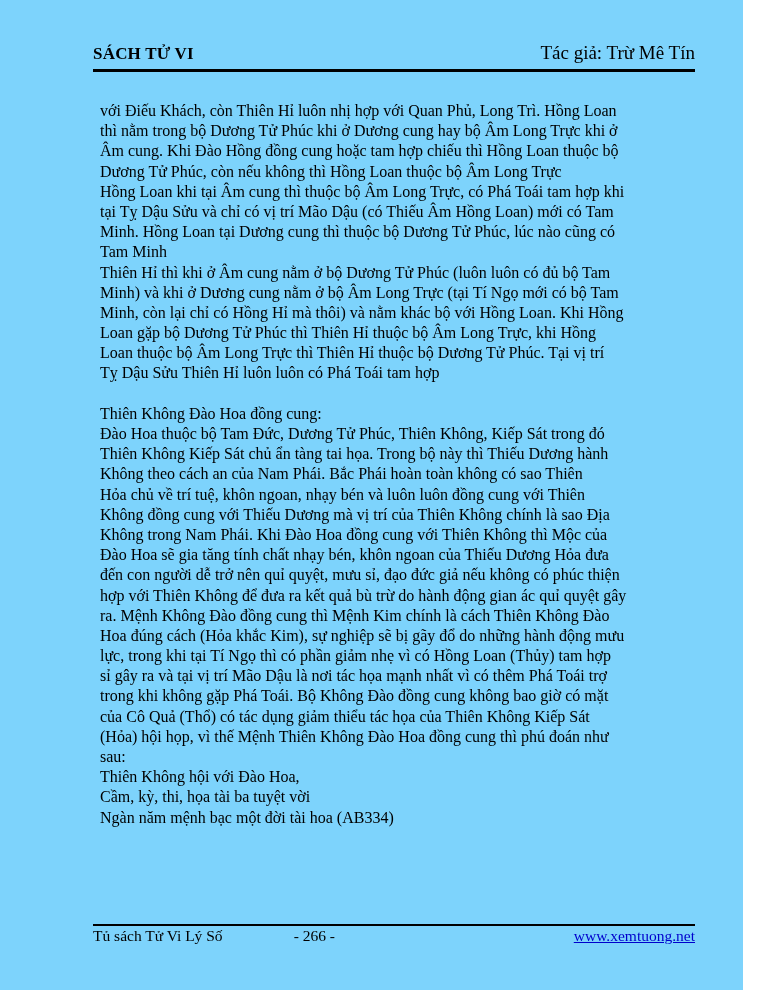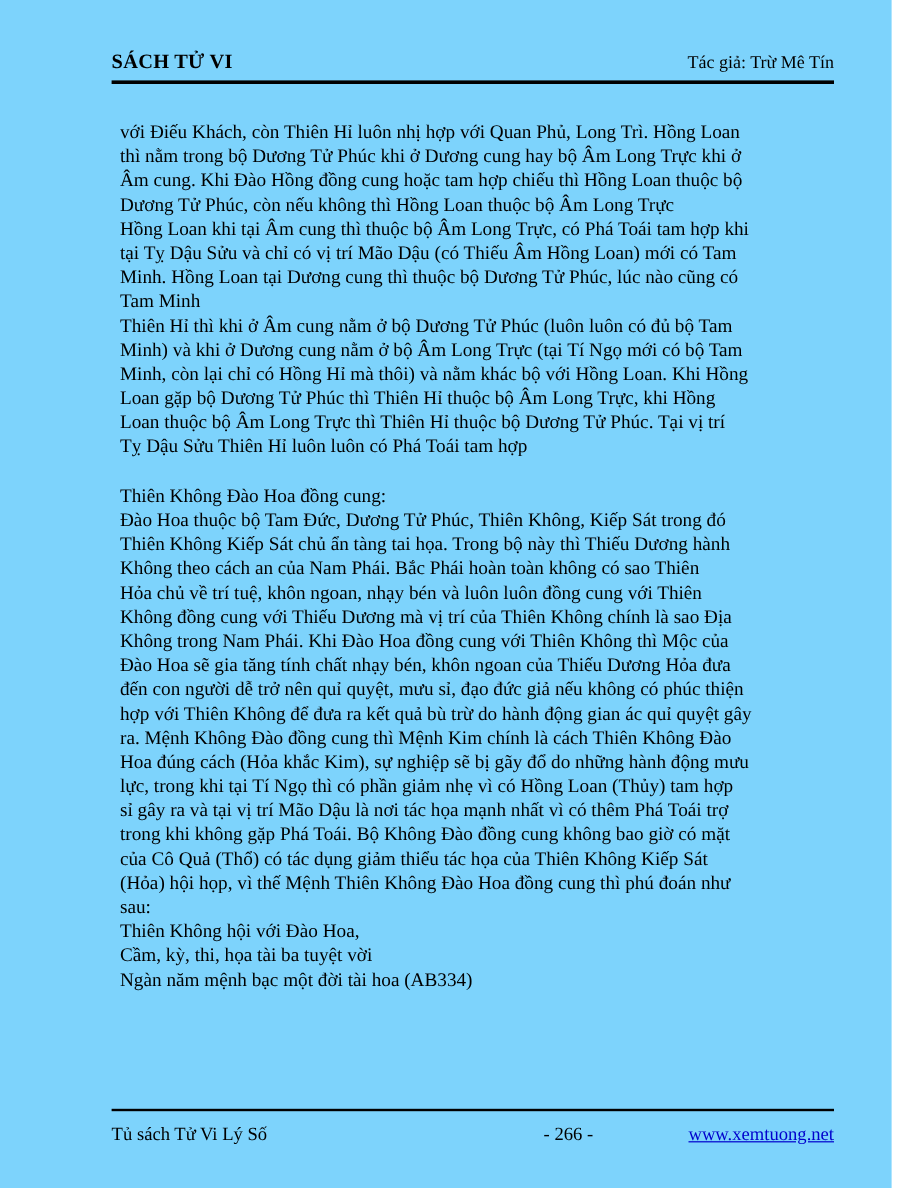--- a/index.html
+++ b/index.html
@@ -28,21 +28,21 @@
     display: flex;
     justify-content: space-between;
     align-items: flex-end;
   }
   .book-title {
     font-size: 17px;
     font-weight: bold;
     letter-spacing: 0.2px;
   }
   .author-credit {
-    font-size: 15px;
+    font-size: 19px;
     font-weight: normal;
   }
 
   
   .page-body {
     position: absolute;
     left: 100px;
     top: 101px;
     width: 600px;
     font-size: 16px;
@@ -56,27 +56,27 @@
     height: 20.2px;
   }
 
   
   .page-footer {
     position: absolute;
     left: 93px;
     width: 602px;
     top: 924px;
     border-top: 2px solid #000000;
-    padding-top: 11px;
+    padding-top: 1px;
     display: flex;
     align-items: baseline;
     font-size: 15.5px;
   }
   .footer-left  { flex: 1; text-align: left; }
-  .footer-center{ flex: 1; text-align: right; }
+  .footer-center{ flex: 1; text-align: left; }
   .footer-right { flex: 1; text-align: right; }
   .footer-link {
     color: #0000cc;
     text-decoration: underline;
     cursor: pointer;
   }
 </style>
 </head>
 <body>
 

